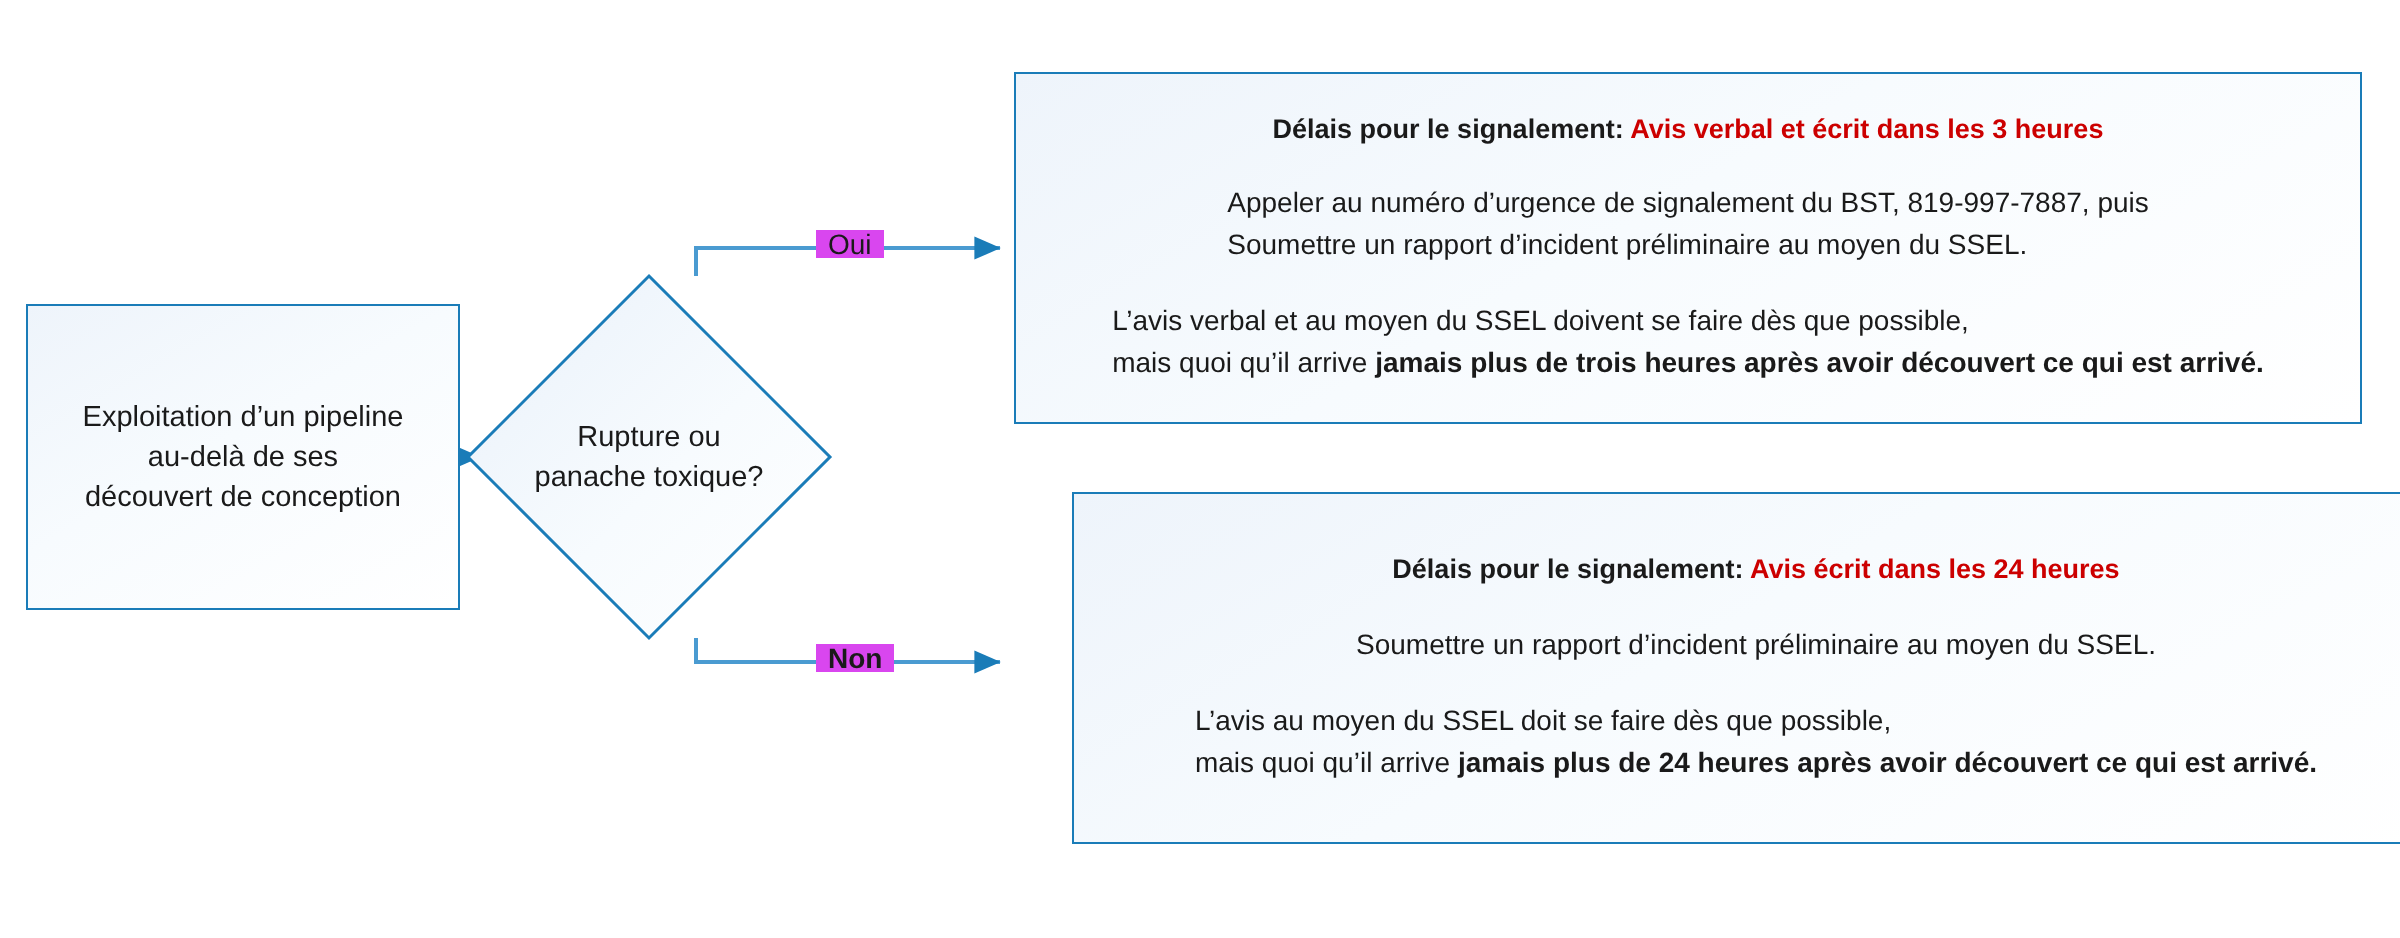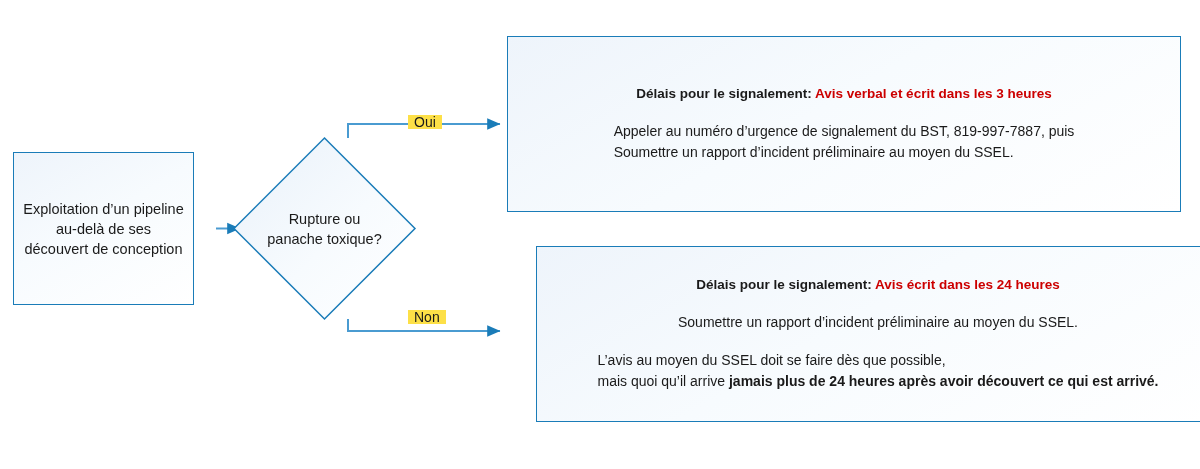--- a/index.html
+++ b/index.html
@@ -21,21 +21,21 @@
     position: absolute;
     box-sizing: border-box;
     border: 1.5px solid #1a7cb8;
     background: linear-gradient(150deg, #eef4fb 0%, #f7fbfe 45%, #ffffff 100%);
   }
 
   
   #start-box {
     left: 13px;
     top: 152px;
-    width: 181px;
+    width: 217px;
     height: 153px;
     display: flex;
     align-items: center;
     justify-content: center;
   }
   #start-box .node-text {
     text-align: center;
     font-size: 14.5px;
     line-height: 1.38;
     color: #1a1a1a;
@@ -121,31 +121,32 @@
     left: 0;
     top: 0;
     width: 1200px;
     height: 469px;
     pointer-events: none;
   }
   .edge-label {
     position: absolute;
     font-size: 14px;
     color: #1a1a1a;
-    background: #fde047;
+    background: #d946ef;
     padding: 0 6px;
     line-height: 1;
   }
   #label-oui {
     left: 408px;
     top: 115px;
   }
   #label-non {
     left: 408px;
-    top: 310px;
+    top: 322px;
+    font-weight: bold;
   }
 </style>
 </head>
 <body>
 
 <div id="canvas">
 
   <svg id="connectors" viewBox="0 0 1200 469" xmlns="http://www.w3.org/2000/svg">
     <defs>
       <marker id="arrowhead" markerWidth="7" markerHeight="7" refX="6.4" refY="3.1" orient="auto" markerUnits="strokeWidth">
@@ -192,20 +193,24 @@
 
   <div class="node outcome-box" id="outcome-top">
     <p class="outcome-heading">
       <span>Délais pour le signalement:</span>
       <span class="accent">Avis verbal et écrit dans les 3 heures</span>
     </p>
     <p class="outcome-para">
       <span>Appeler au numéro d’urgence de signalement du BST, 819-997-7887, puis</span><br>
       <span>Soumettre un rapport d’incident préliminaire au moyen du SSEL.</span>
     </p>
+    <p class="outcome-para spaced">
+      <span>L’avis verbal et au moyen du SSEL doivent se faire dès que possible,</span><br>
+      <span>mais quoi qu’il arrive </span><b>jamais plus de trois heures après avoir découvert ce qui est arrivé.</b>
+    </p>
   </div>
 
   <div class="node outcome-box" id="outcome-bottom">
     <p class="outcome-heading">
       <span>Délais pour le signalement:</span>
       <span class="accent">Avis écrit dans les 24 heures</span>
     </p>
     <p class="outcome-para">
       <span>Soumettre un rapport d’incident préliminaire au moyen du SSEL.</span>
     </p>

